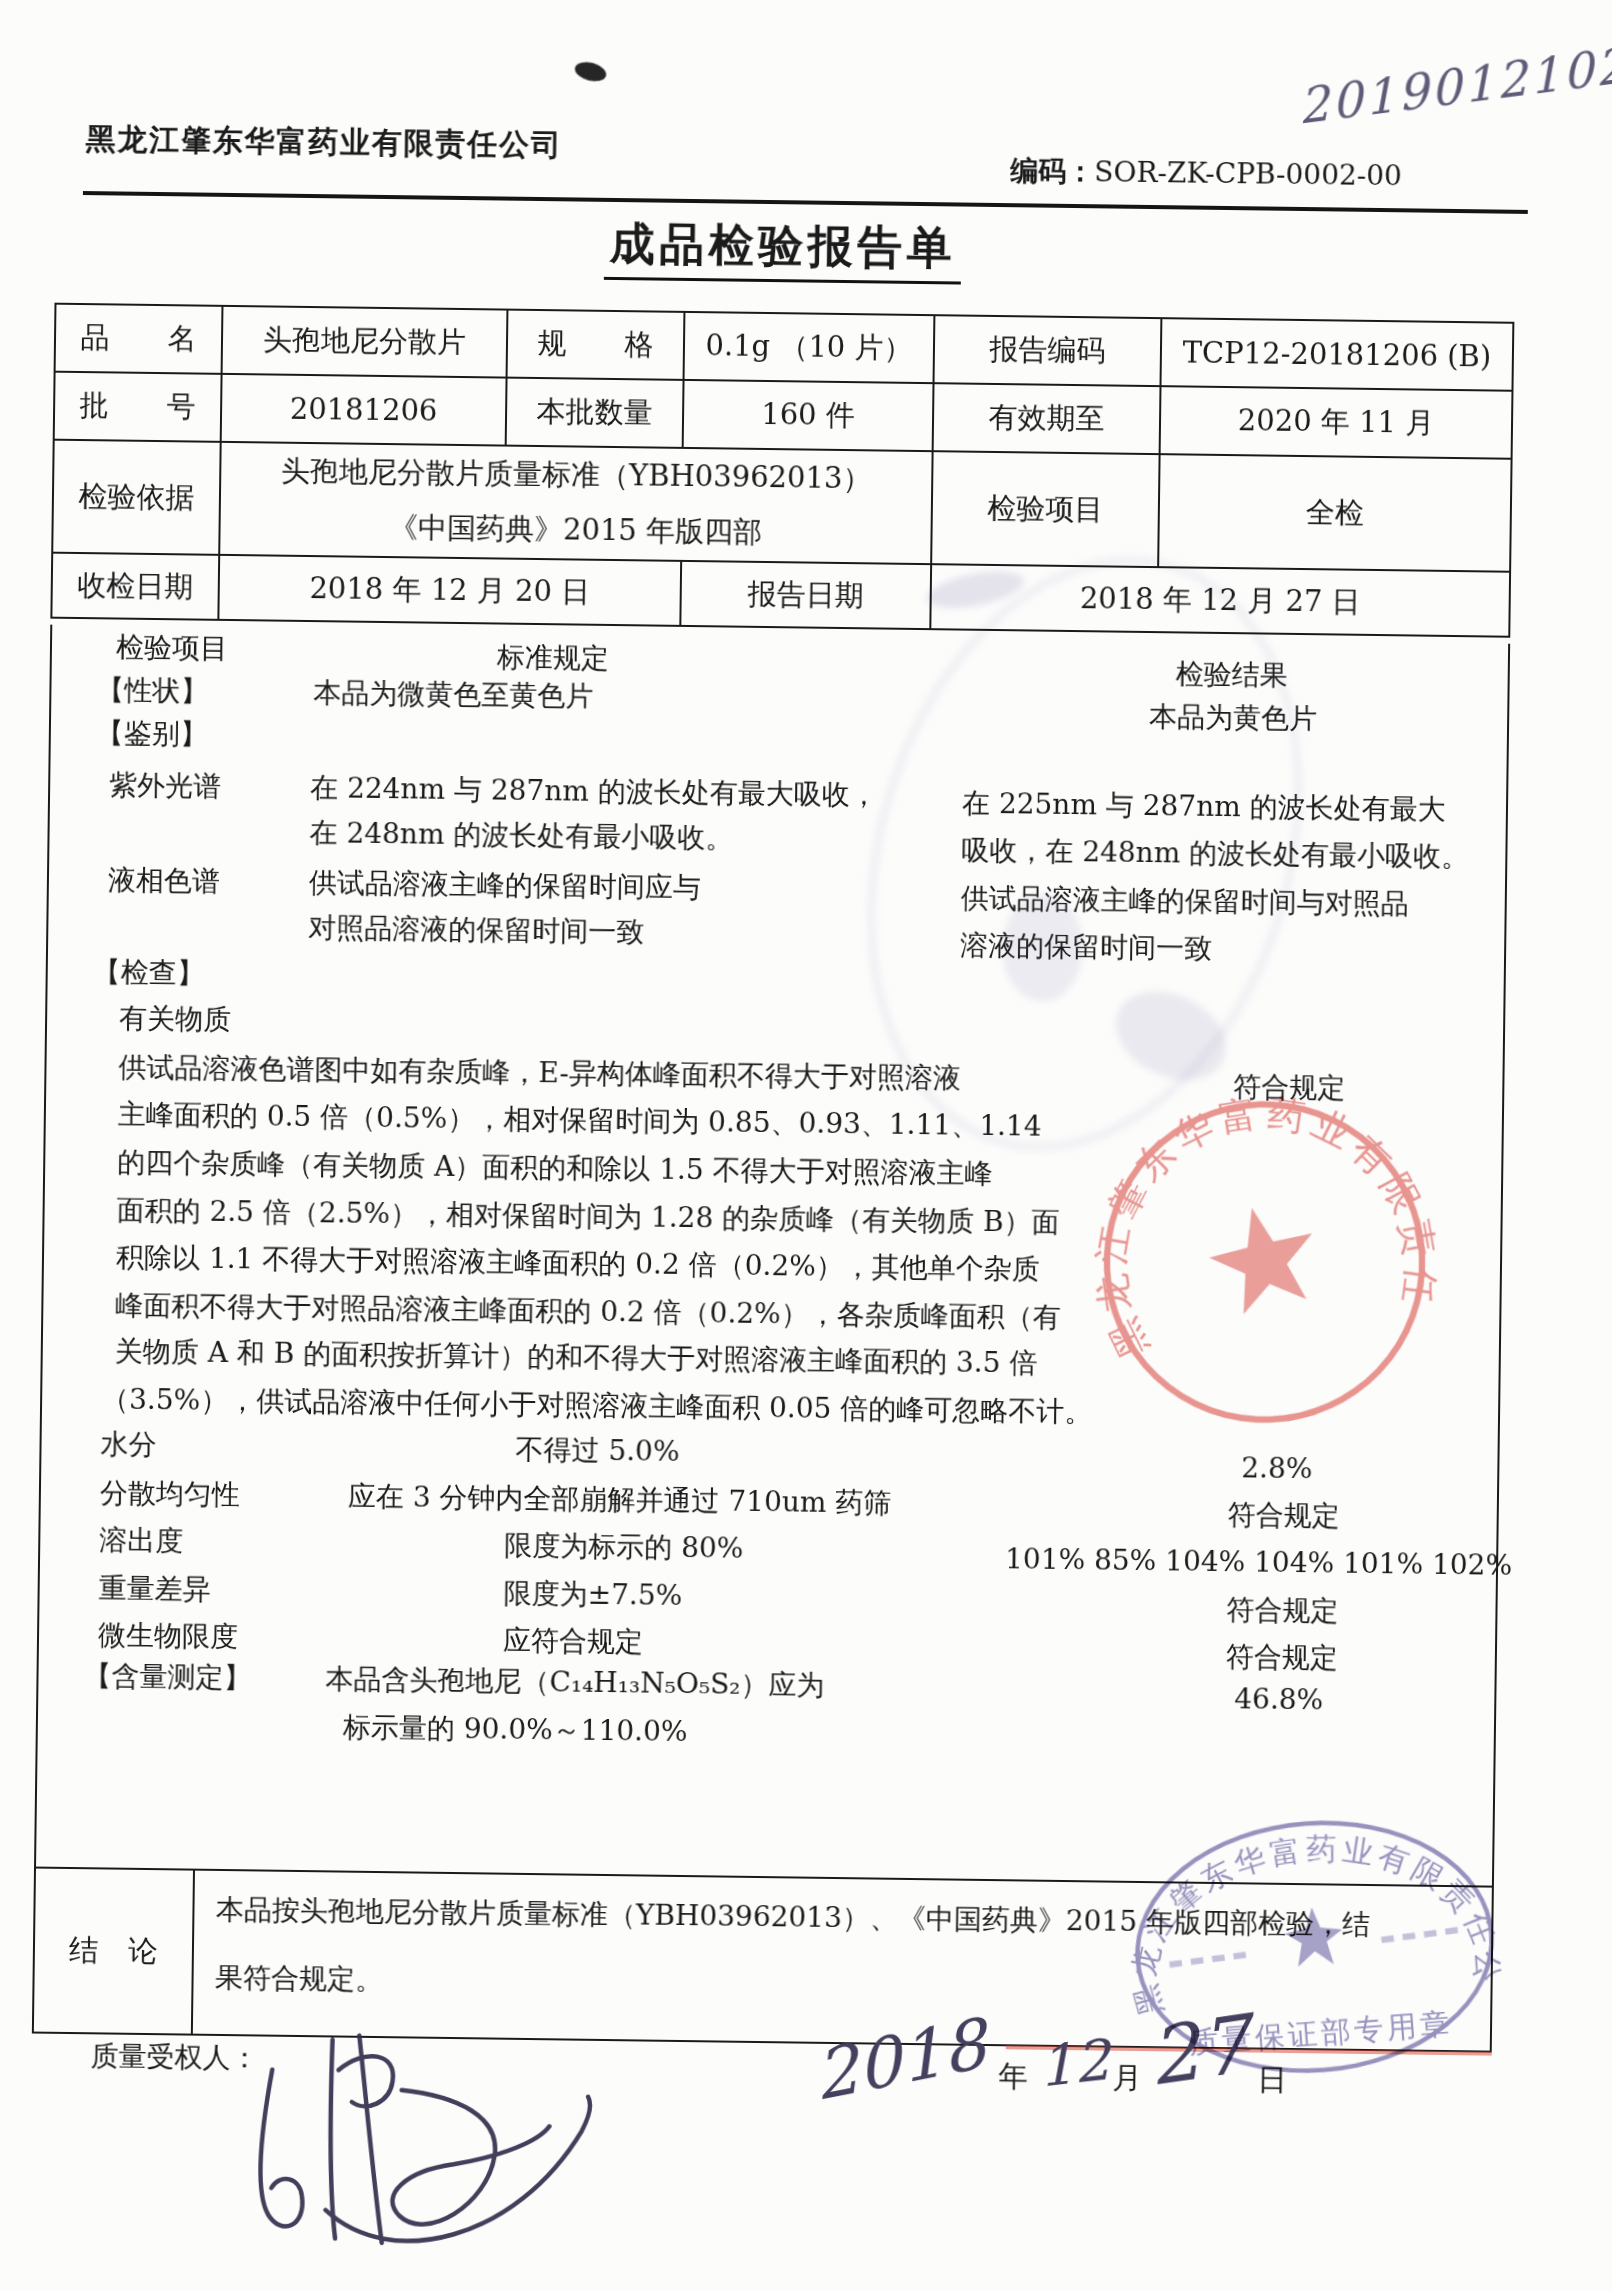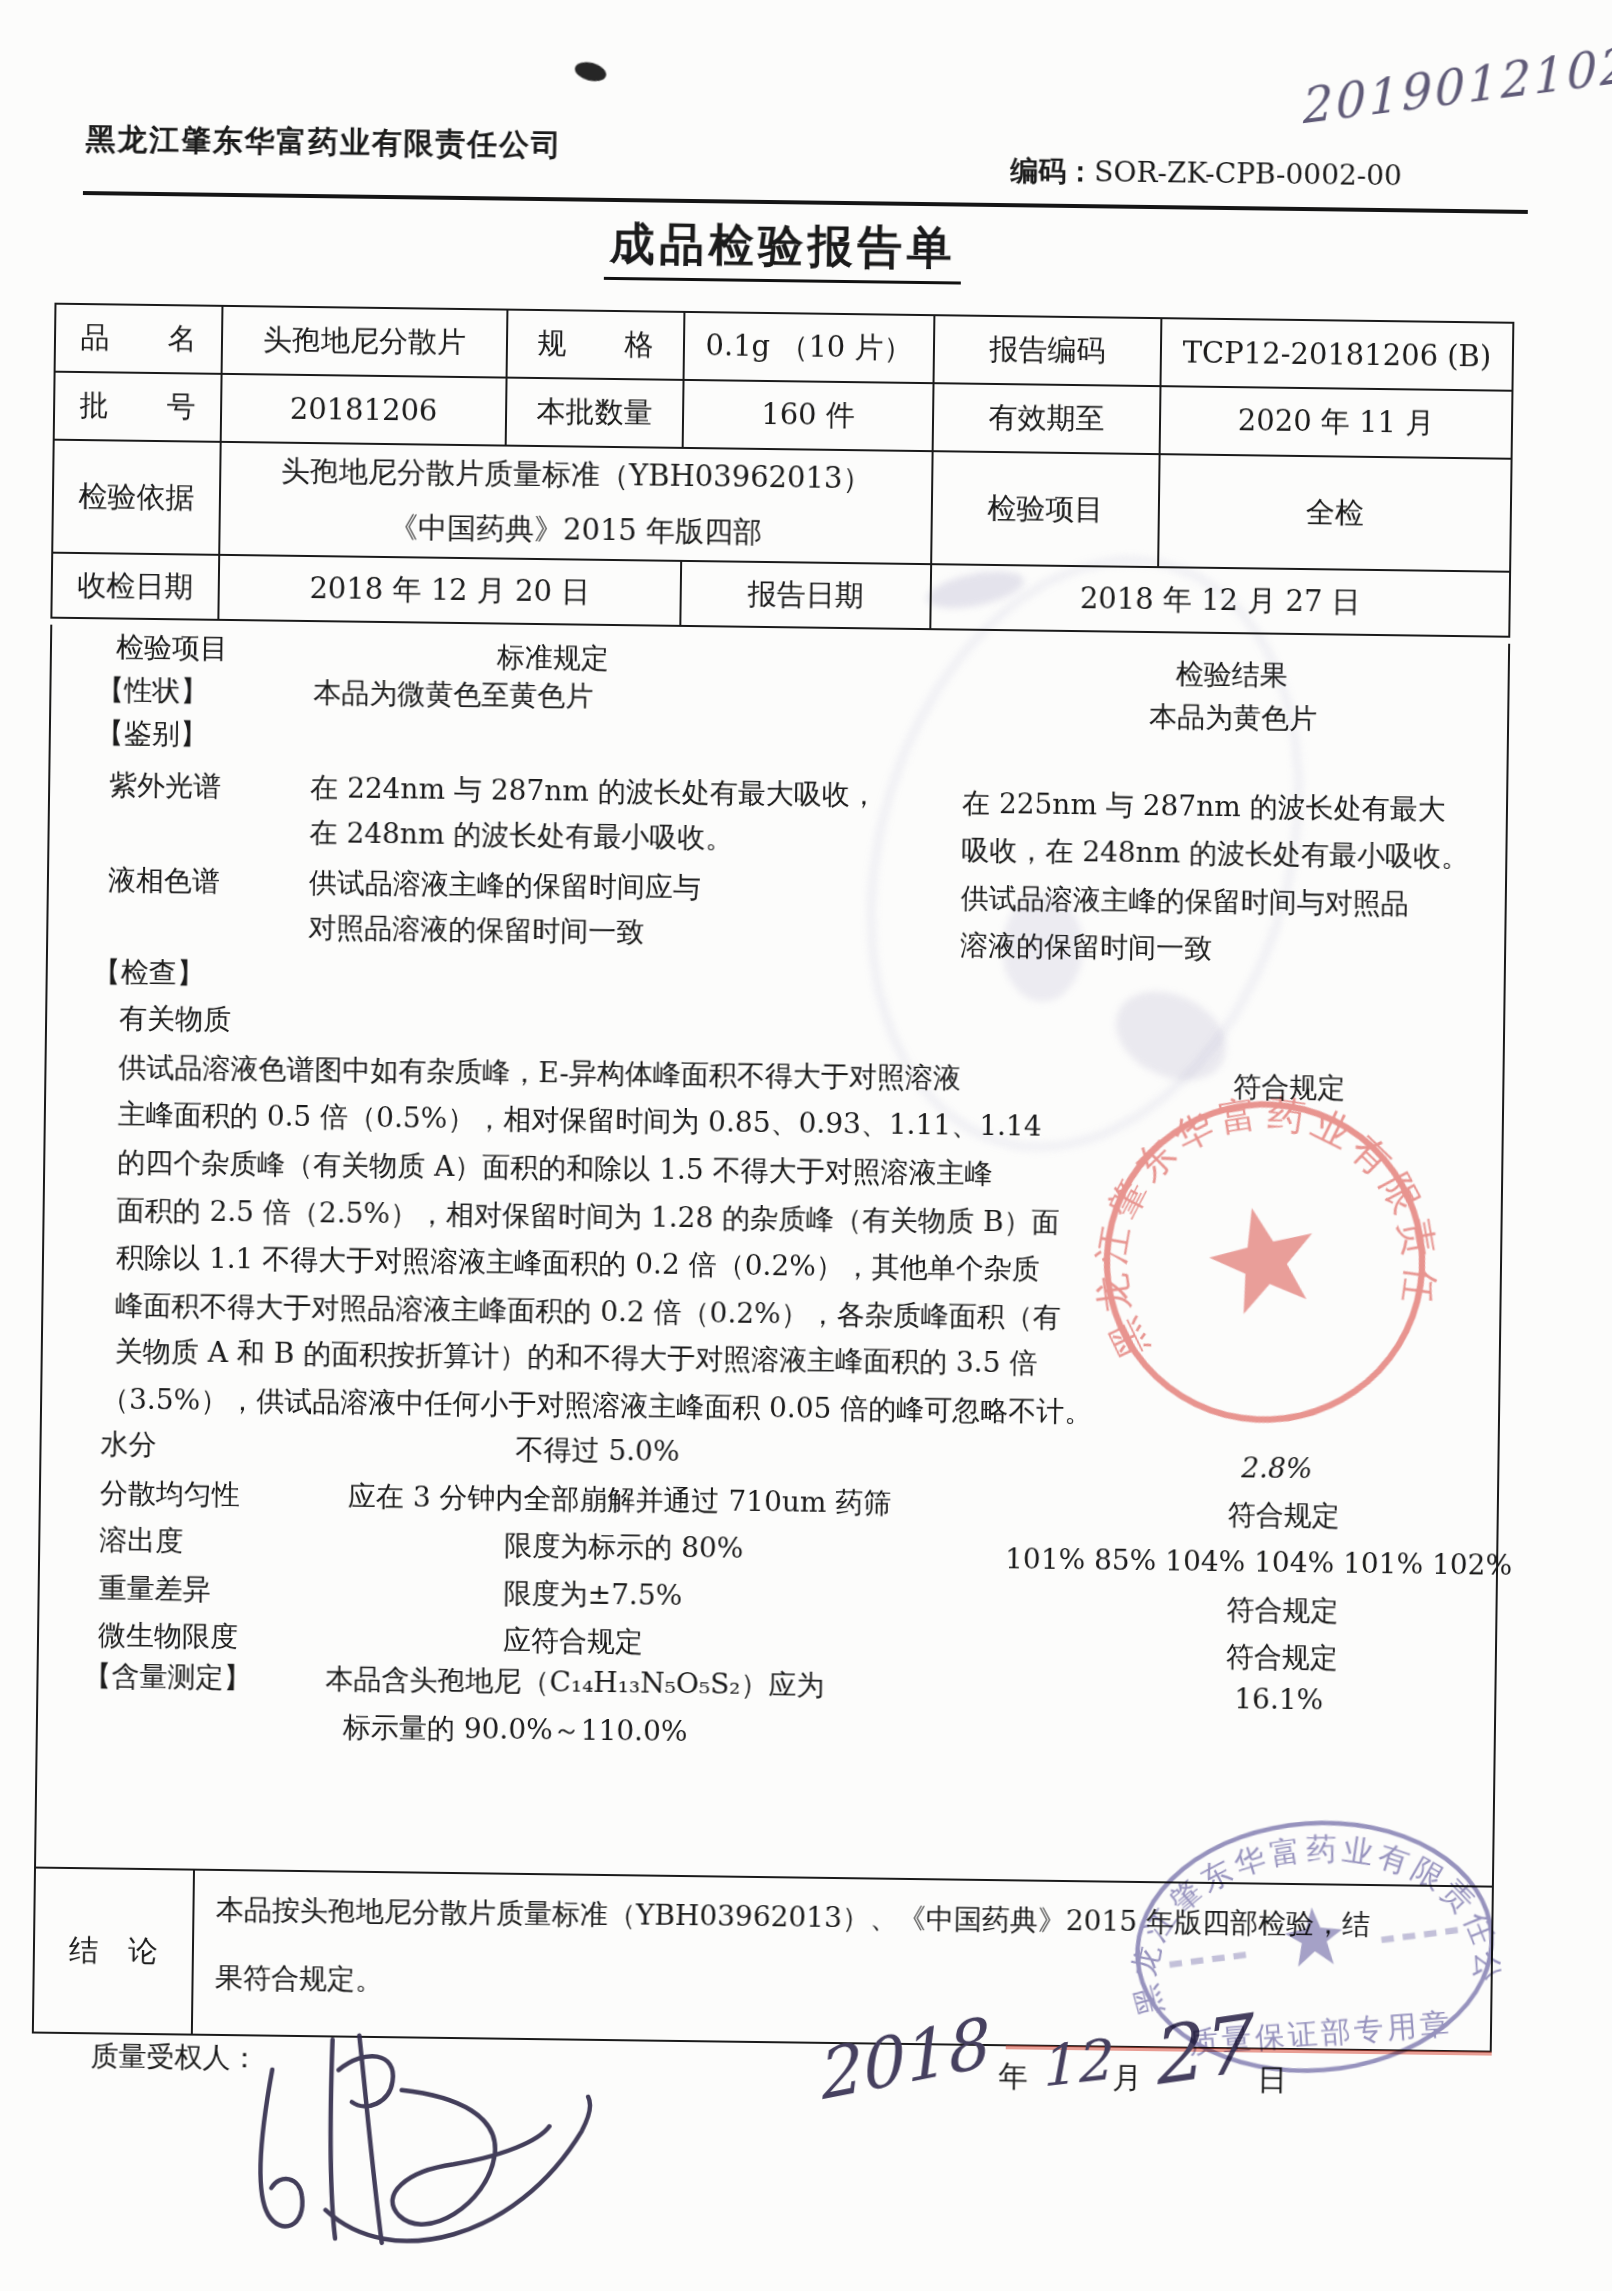--- a/index.html
+++ b/index.html
@@ -142,42 +142,42 @@
       <div class="t" style="left:72px;top:472px;">主峰面积的 0.5 倍（0.5%），相对保留时间为 0.85、0.93、1.11、1.14</div>
       <div class="t" style="left:72px;top:520px;">的四个杂质峰（有关物质 A）面积的和除以 1.5 不得大于对照溶液主峰</div>
       <div class="t" style="left:72px;top:568px;">面积的 2.5 倍（2.5%），相对保留时间为 1.28 的杂质峰（有关物质 B）面</div>
       <div class="t" style="left:72px;top:615px;">积除以 1.1 不得大于对照溶液主峰面积的 0.2 倍（0.2%），其他单个杂质</div>
       <div class="t" style="left:72px;top:663px;">峰面积不得大于对照品溶液主峰面积的 0.2 倍（0.2%），各杂质峰面积（有</div>
       <div class="t" style="left:72px;top:709px;">关物质 A 和 B 的面积按折算计）的和不得大于对照溶液主峰面积的 3.5 倍</div>
       <div class="t" style="left:59px;top:757px;">（3.5%），供试品溶液中任何小于对照溶液主峰面积 0.05 倍的峰可忽略不计。</div>
 
       <div class="t" style="left:59px;top:802px;">水分</div>
       <div class="t" style="left:474px;top:802px;">不得过 5.0%</div>
-      <div class="t" style="left:1200px;top:811px;font-style:italic;">2.8%</div>
+      <div class="t" style="left:1200px;top:811px;">2.8%</div>
 
       <div class="t" style="left:59px;top:851px;">分散均匀性</div>
       <div class="t" style="left:307px;top:851px;">应在 3 分钟内全部崩解并通过 710um 药筛</div>
       <div class="t" style="left:1187px;top:858px;">符合规定</div>
 
       <div class="t" style="left:59px;top:898px;">溶出度</div>
       <div class="t" style="left:464px;top:898px;">限度为标示的 80%</div>
       <div class="t" style="left:965px;top:905px;">101% 85% 104% 104% 101% 102%</div>
 
       <div class="t" style="left:59px;top:946px;">重量差异</div>
       <div class="t" style="left:464px;top:946px;">限度为±7.5%</div>
       <div class="t" style="left:1187px;top:953px;">符合规定</div>
 
       <div class="t" style="left:59px;top:993px;">微生物限度</div>
       <div class="t" style="left:464px;top:993px;">应符合规定</div>
       <div class="t" style="left:1187px;top:1000px;">符合规定</div>
 
       <div class="t" style="left:45px;top:1034px;">【含量测定】</div>
       <div class="t" style="left:287px;top:1034px;">本品含头孢地尼（C₁₄H₁₃N₅O₅S₂）应为</div>
       <div class="t" style="left:305px;top:1082px;">标示量的 90.0%～110.0%</div>
-      <div class="t" style="left:1196px;top:1042px;">16.1%</div>
+      <div class="t" style="left:1196px;top:1042px;">46.8%</div>
     </div>
 
     <div class="conclusion">
       <div class="label">结　论</div>
       <div class="body">
         <div class="t" style="left:21.5px;top:23px;">本品按头孢地尼分散片质量标准（YBH03962013）、《中国药典》2015 年版四部检验，结</div>
         <div class="t" style="left:21.5px;top:91px;">果符合规定。</div>
       </div>
     </div>
     <div class="fringe"></div>

